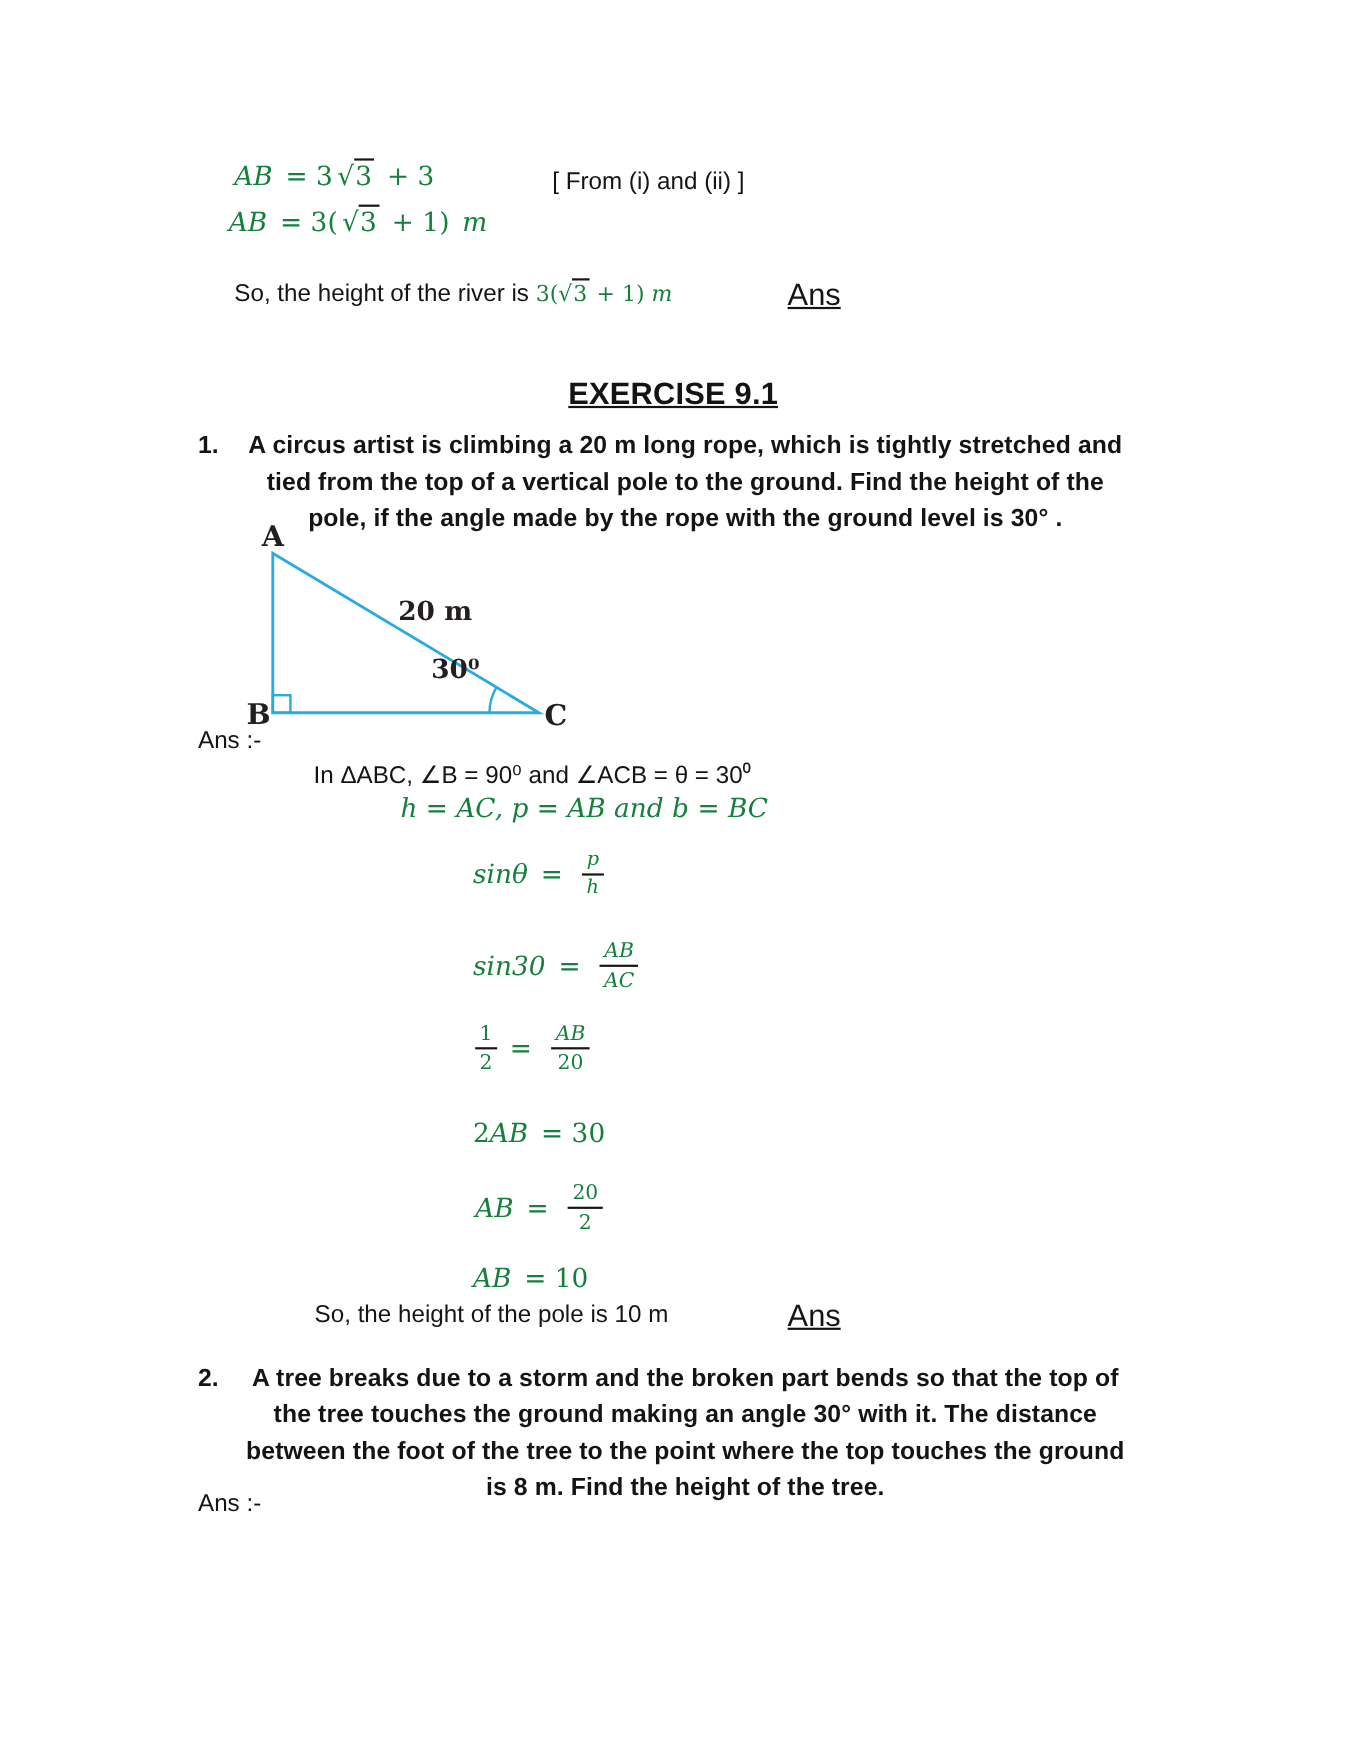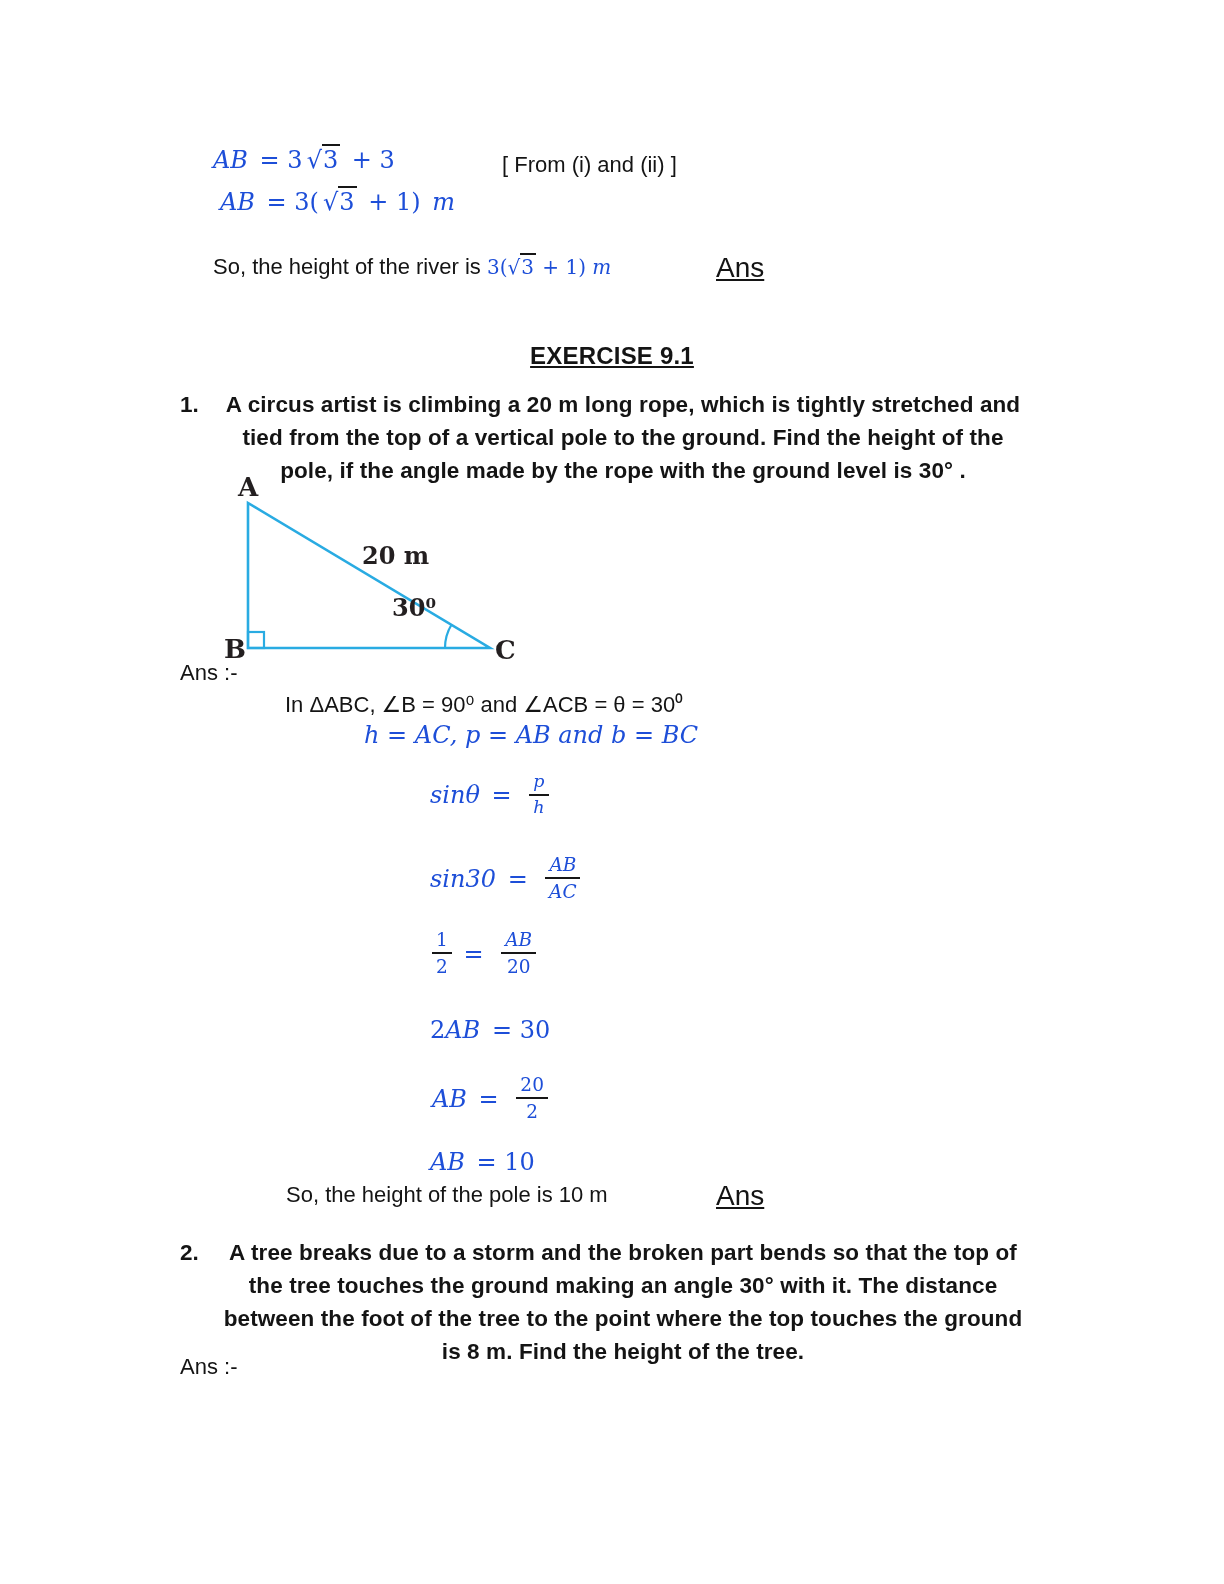--- a/index.html
+++ b/index.html
@@ -12,21 +12,21 @@
     color: #141414;
     overflow: hidden;
   }
   .abs { position: absolute; }
 
   
   .sans  { font-size: 22px; line-height: 1.35; }
   .boldq { font-weight: bold; font-size: 22.5px; line-height: 33px; letter-spacing: 0.1px; }
 
   
-  .math { font-family: "DejaVu Serif", "Liberation Serif", serif; font-size: 24px; color: #1d4ed8; white-space: nowrap; }
+  .math { font-family: "DejaVu Serif", "Liberation Serif", serif; font-size: 24px; color: #15803d; white-space: nowrap; }
   .math .var { font-style: italic; }
   .math .up  { font-style: normal; }
   .math .gap { margin: 0 4px; }
 
   
   .sqrt-sign { font-style: normal; }
   .radicand  { font-style: normal; border-top: 2px solid #161616; padding: 0 2px 0 1px; }
 
   
   .frac {
@@ -35,21 +35,21 @@
     margin-left: 6px; position: relative; top: -2px;
   }
   .frac .num { border-bottom: 2px solid #161616; padding: 0 4px 1px 4px; }
   .frac .den { padding-top: 1px; }
   .frac.italic .num, .frac.italic .den { font-style: italic; }
 
   .ans-badge { font-weight: normal; text-decoration: underline; font-size: 28px; }
 
   .heading {
     width: 100%; text-align: center;
-    font-weight: bold; font-size: 24px; text-decoration: underline; letter-spacing: 0.2px;
+    font-weight: bold; font-size: 28px; text-decoration: underline; letter-spacing: 0.2px;
   }
 
   .q-row { display: flex; }
   .q-num { width: 34px; flex: 0 0 34px; }
   .q-text { width: 818px; text-align: center; }
 
   
   .diagram-svg text {
     font-family: "DejaVu Serif", "Liberation Serif", serif;
     font-weight: bold; fill: #231f20;
@@ -61,21 +61,21 @@
 <body>
 
 <div class="abs math" style="left:213px; top:146px;">
   <span class="var">AB</span>
   <span class="up gap">= 3</span><span class="sqrt-sign">√</span><span class="radicand">3</span>
   <span class="up gap">+ 3</span>
 </div>
 
 <div class="abs sans" style="left:502px; top:150px;">[ From (i) and (ii) ]</div>
 
-<div class="abs math" style="left:220px; top:188px;">
+<div class="abs math" style="left:208px; top:188px;">
   <span class="var">AB</span>
   <span class="up gap">= 3(</span><span class="sqrt-sign">√</span><span class="radicand">3</span>
   <span class="up gap">+ 1)</span>
   <span class="var">m</span>
 </div>
 
 <div class="abs sans" style="left:213px; top:252px;">
   <span>So, the height of the river is</span>
   <span class="math" style="font-size:20px;">
     <span class="up">3(</span><span class="sqrt-sign">√</span><span class="radicand">3</span>

